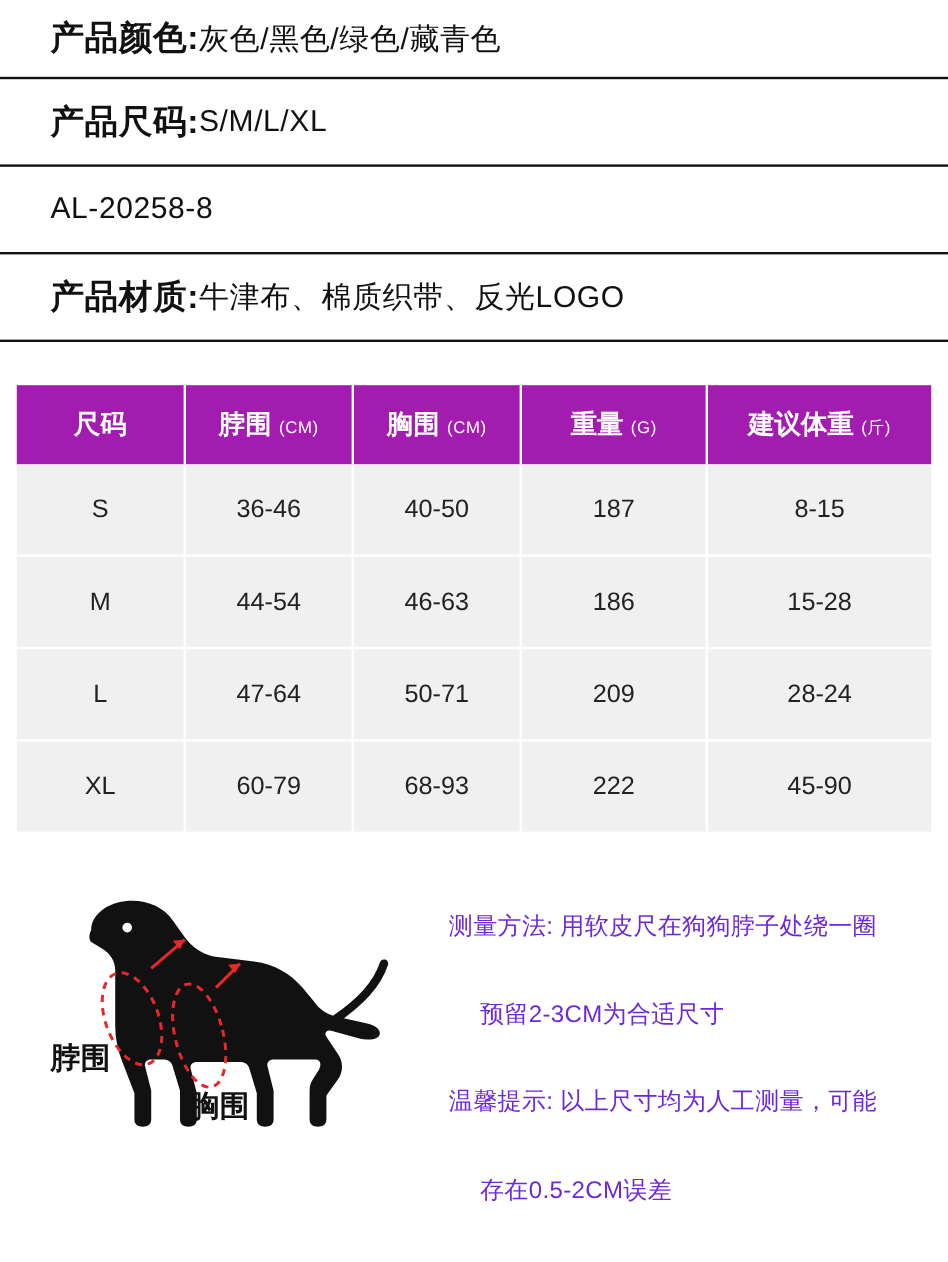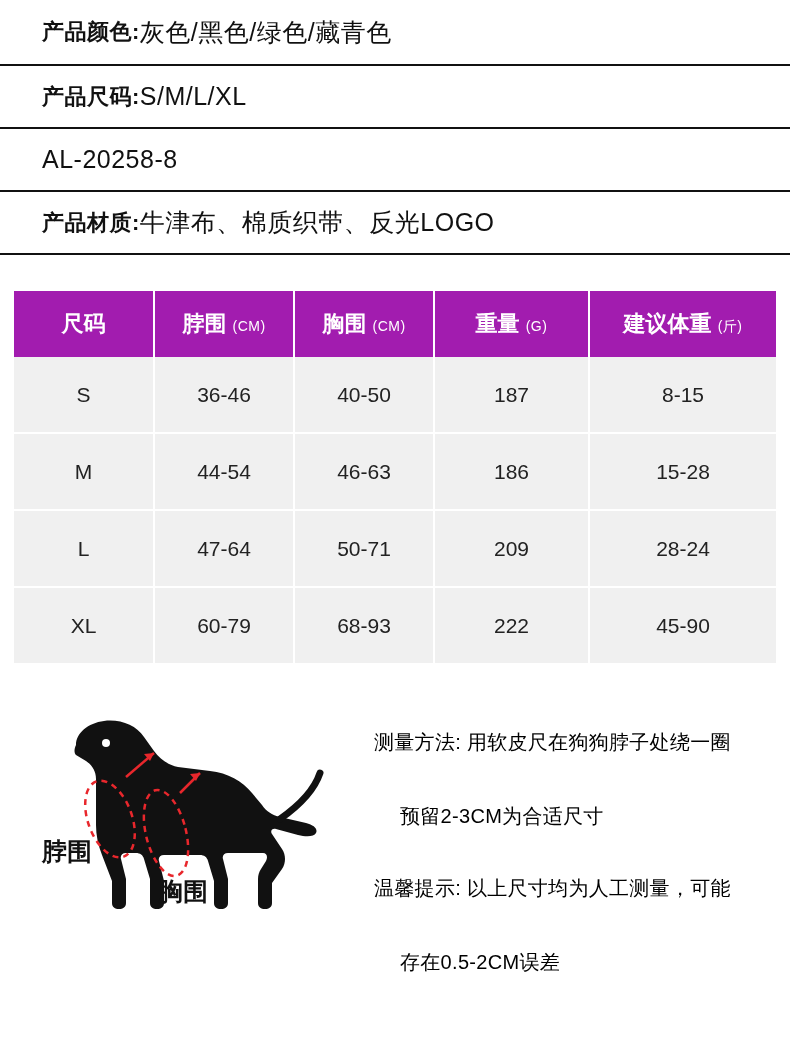--- a/index.html
+++ b/index.html
@@ -22,32 +22,32 @@
     position: relative;
     box-sizing: border-box;
   }
 
   
   .spec-list {
     padding: 0;
     margin: 0;
   }
   .spec-row {
-    height: 63px;
+    height: 73px;
     display: flex;
     align-items: center;
     border-bottom: 2px solid #111111;
     padding-left: 42px;
     box-sizing: border-box;
   }
   .spec-row:first-child {
     height: 66px;
   }
   .spec-label {
-    font-size: 22px;
+    font-size: 28px;
     font-weight: bold;
     letter-spacing: 0.5px;
     white-space: nowrap;
   }
   .spec-value {
     font-size: 25px;
     font-weight: normal;
     letter-spacing: 0.5px;
     white-space: nowrap;
   }
@@ -134,21 +134,21 @@
     flex: 1;
     padding-top: 18px;
     padding-left: 10px;
   }
   .note-block {
     margin-bottom: 38px;
   }
   .note-line {
     font-size: 20px;
     line-height: 34px;
-    color: #000000;
+    color: #6d28d9;
     letter-spacing: 0.3px;
   }
   .note-line.indent {
     padding-left: 26px;
     margin-top: 40px;
   }
 </style>
 </head>
 <body>
 

